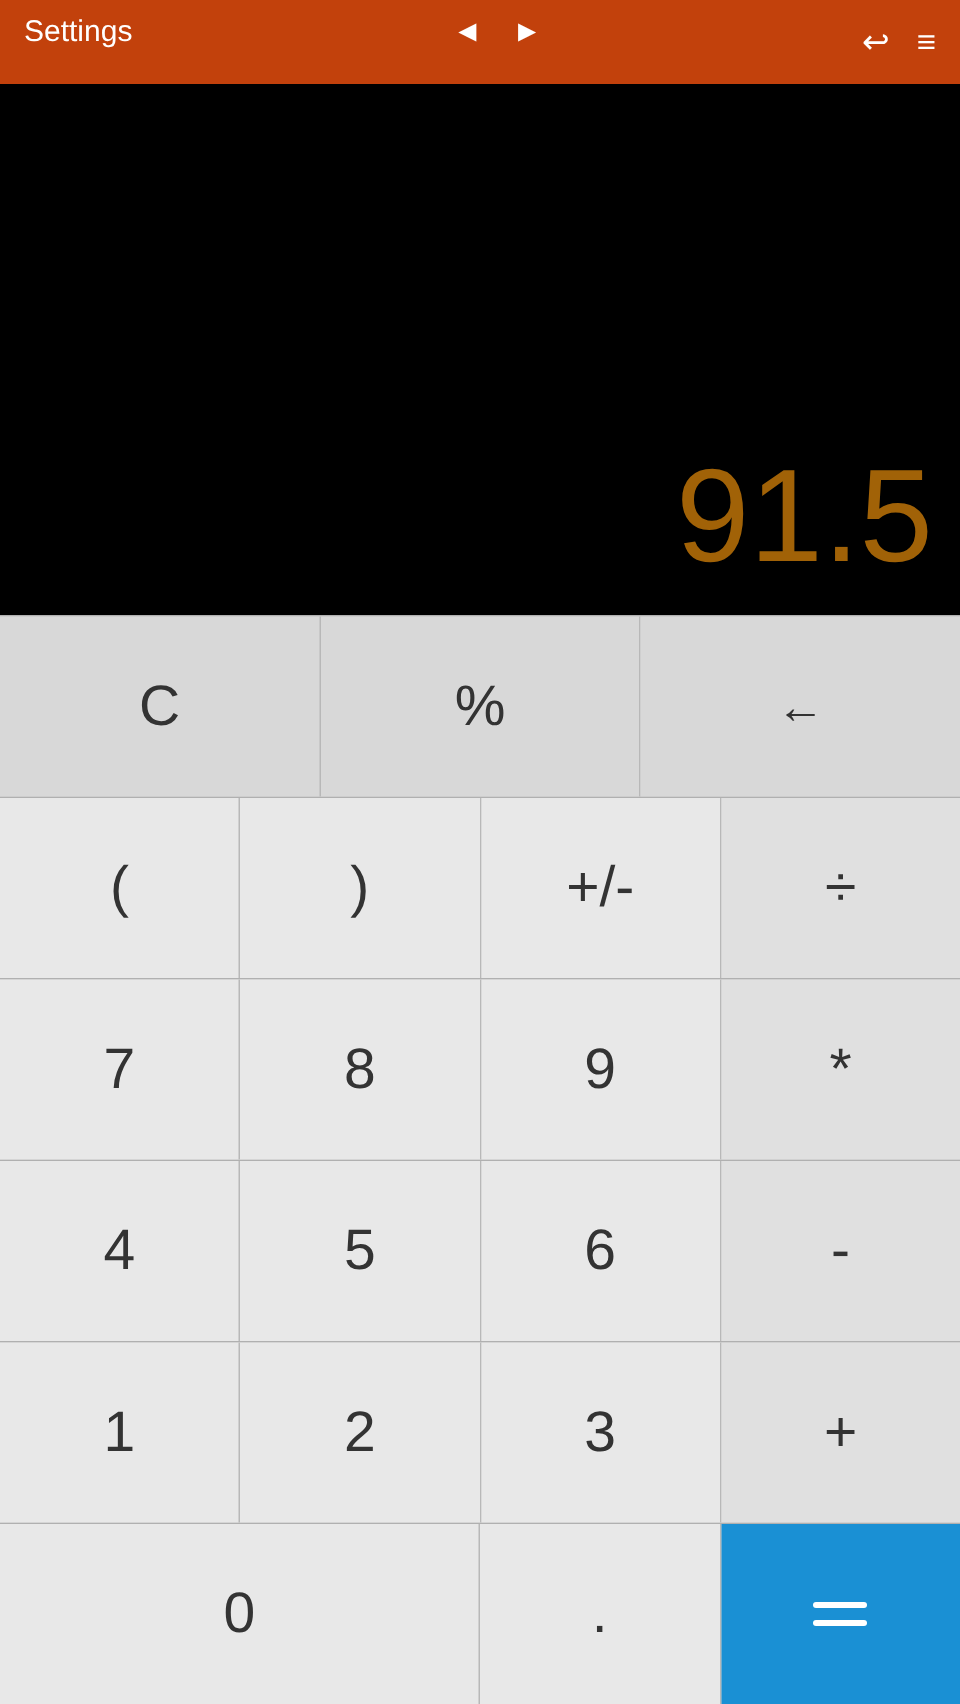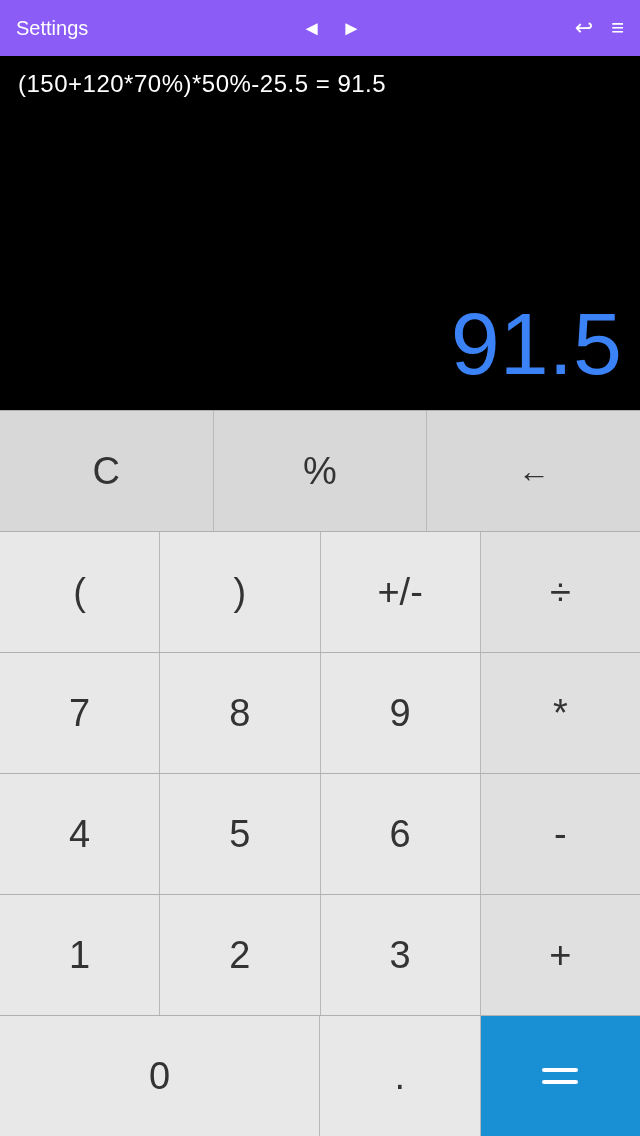--- a/index.html
+++ b/index.html
@@ -9,24 +9,23 @@
       height: 1136px;
       overflow: hidden;
       font-family: -apple-system, 'Helvetica Neue', Arial, sans-serif;
       background: #000;
       display: flex;
       flex-direction: column;
     }
 
     
     #top-bar {
-      background: #8b5cf6;
-      color: #fff;
-      display: flex;
-      align-items: center;
+      background: #c2410c;
+      color: #fff;
+      display: flex;
       justify-content: space-between;
       padding: 10px 16px;
       height: 56px;
       flex-shrink: 0;
     }
 
     #top-bar .settings-label {
       font-size: 20px;
       font-weight: 400;
     }
@@ -67,21 +66,21 @@
 
     #expression {
       color: #fff;
       font-size: 24px;
       font-weight: 300;
       margin-top: 4px;
       letter-spacing: 0.5px;
     }
 
     #result {
-      color: #3b82f6;
+      color: #a16207;
       font-size: 88px;
       font-weight: 300;
       text-align: right;
       margin-top: auto;
       padding-bottom: 12px;
       line-height: 1.05;
     }
 
     
     #keypad {
@@ -164,21 +163,20 @@
     <span>◄</span>
     <span>►</span>
   </div>
   <div class="top-right">
     <span class="undo-icon">↩</span>
     <span class="menu-icon">≡</span>
   </div>
 </div>
 
 <div id="display">
-  <div id="expression">(150+120*70%)*50%-25.5 = 91.5</div>
   <div id="result">91.5</div>
 </div>
 
 <div id="keypad">
 
   <div class="key-row">
     <div class="key key-top">
       <span>C</span>
     </div>
     <div class="key key-top">

